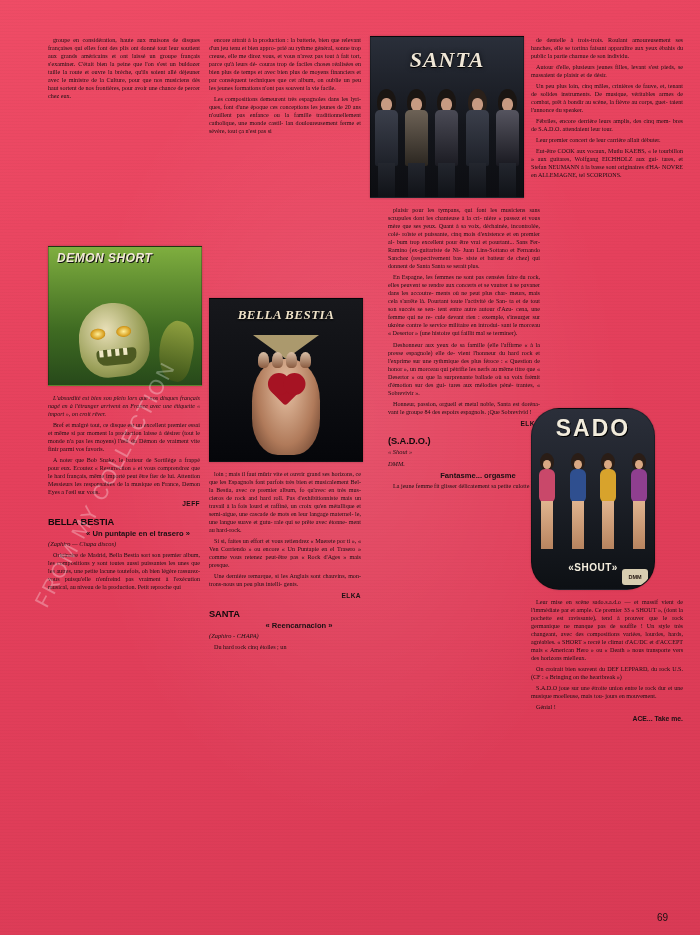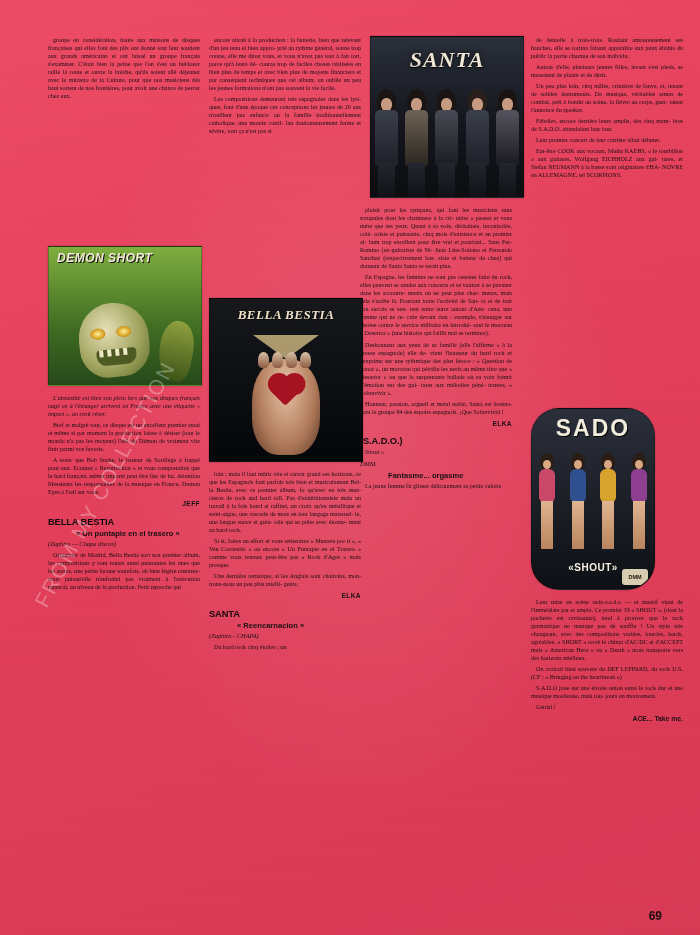--- a/index.html
+++ b/index.html
@@ -31,42 +31,42 @@
     width:152px;
     font-size:6.1px;
     line-height:1.32;
     text-align:justify;
     color:#1b1013;
     font-family:"Liberation Serif", serif;
   }
   .col p{margin:0 0 3px 0;text-indent:5px;}
   .col1{left:48px;}
   .col2{left:209px;}
-  .col3{left:360px;}
+  .col3{left:388px;}
   .col4{left:531px;}
 
   .flow{position:relative;}
 
   
   h2.rev-title{
     font-family:"Liberation Sans", sans-serif;
     font-size:9.3px;
     font-weight:bold;
     margin:8px 0 1px 0;
     line-height:1.14;
     text-align:left;
     color:#130a0c;
     letter-spacing:-0.1px;
   }
   .rev-sub{
     font-family:"Liberation Sans", sans-serif;
     font-size:7.6px;
     font-weight:bold;
     margin:0 0 1px 0;
-    text-align:left;
+    text-align:center;
     padding-left:28px;
   }
   .rev-label{
     font-size:6.4px;
     font-style:italic;
     margin:0 0 3px 0;
     text-align:left;
   }
   .sig{
     font-family:"Liberation Sans", sans-serif;
@@ -251,23 +251,23 @@
     transform:rotate(-62deg);
     transform-origin:left top;
     font-family:"Liberation Sans", sans-serif;
     font-size:21px;
     letter-spacing:2px;
     color:rgba(255,255,255,0.30);
     white-space:nowrap;
     pointer-events:none;
   }
   .page-num{
-    position:absolute;right:38px;bottom:12px;
-    font-family:"Liberation Sans", sans-serif;
-    font-size:12px;font-weight:bold;color:#1a1012;
+    position:absolute;right:32px;bottom:12px;
+    font-family:"Liberation Sans", sans-serif;
+    font-size:10px;font-weight:normal;color:#1a1012;
   }
   .last-line{
     font-family:"Liberation Sans", sans-serif;
     font-size:6.8px;font-weight:bold;text-align:right;margin-top:4px;
   }
 </style>
 </head>
 <body>
 
 <div class="page-bg"></div>

